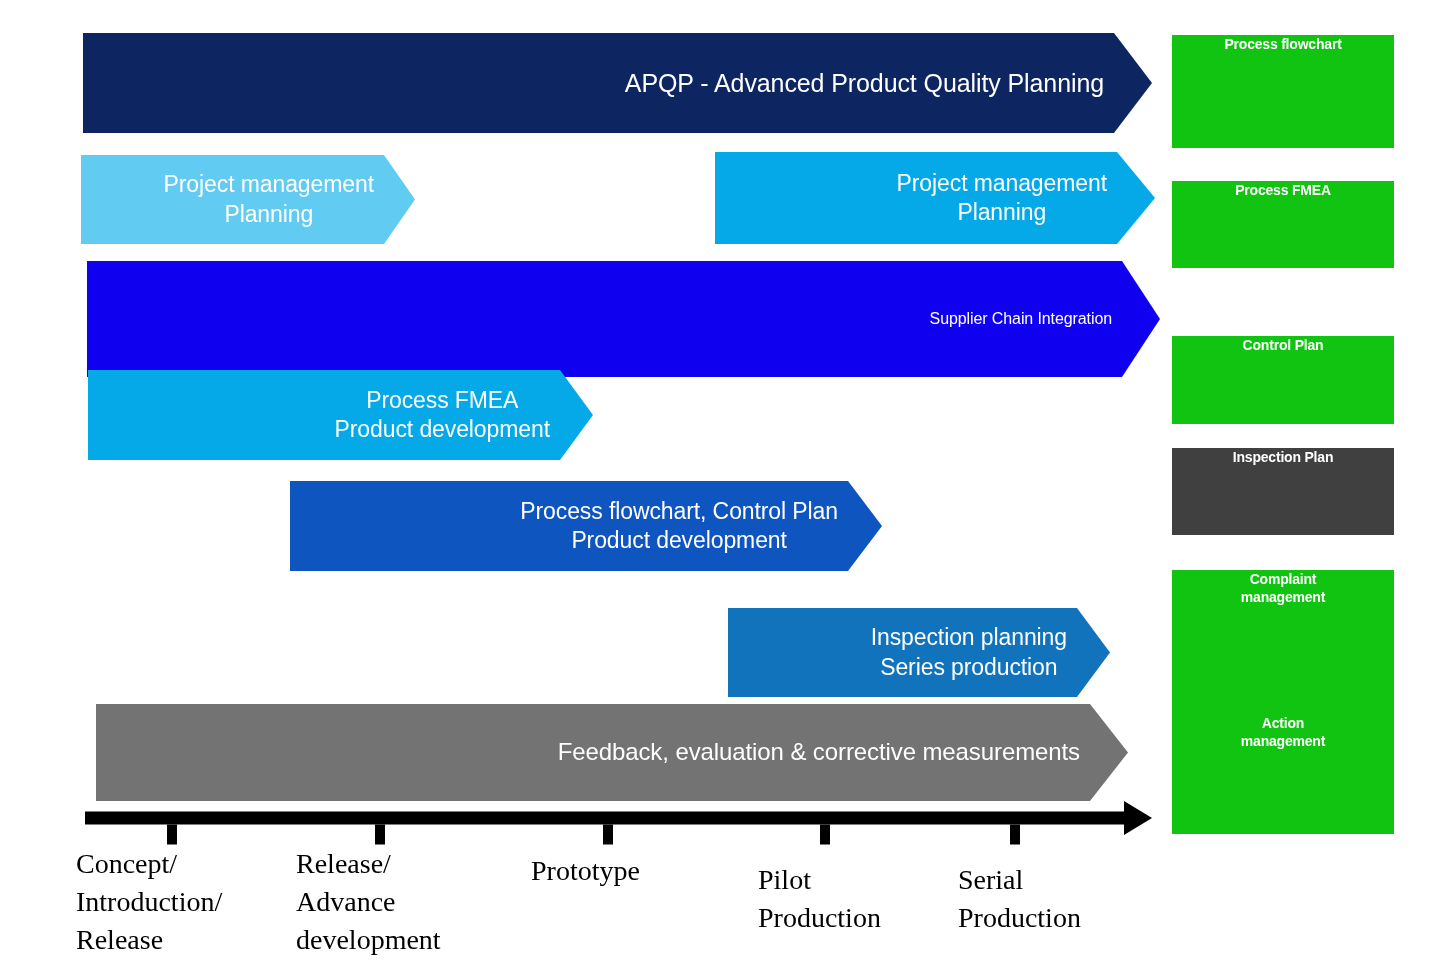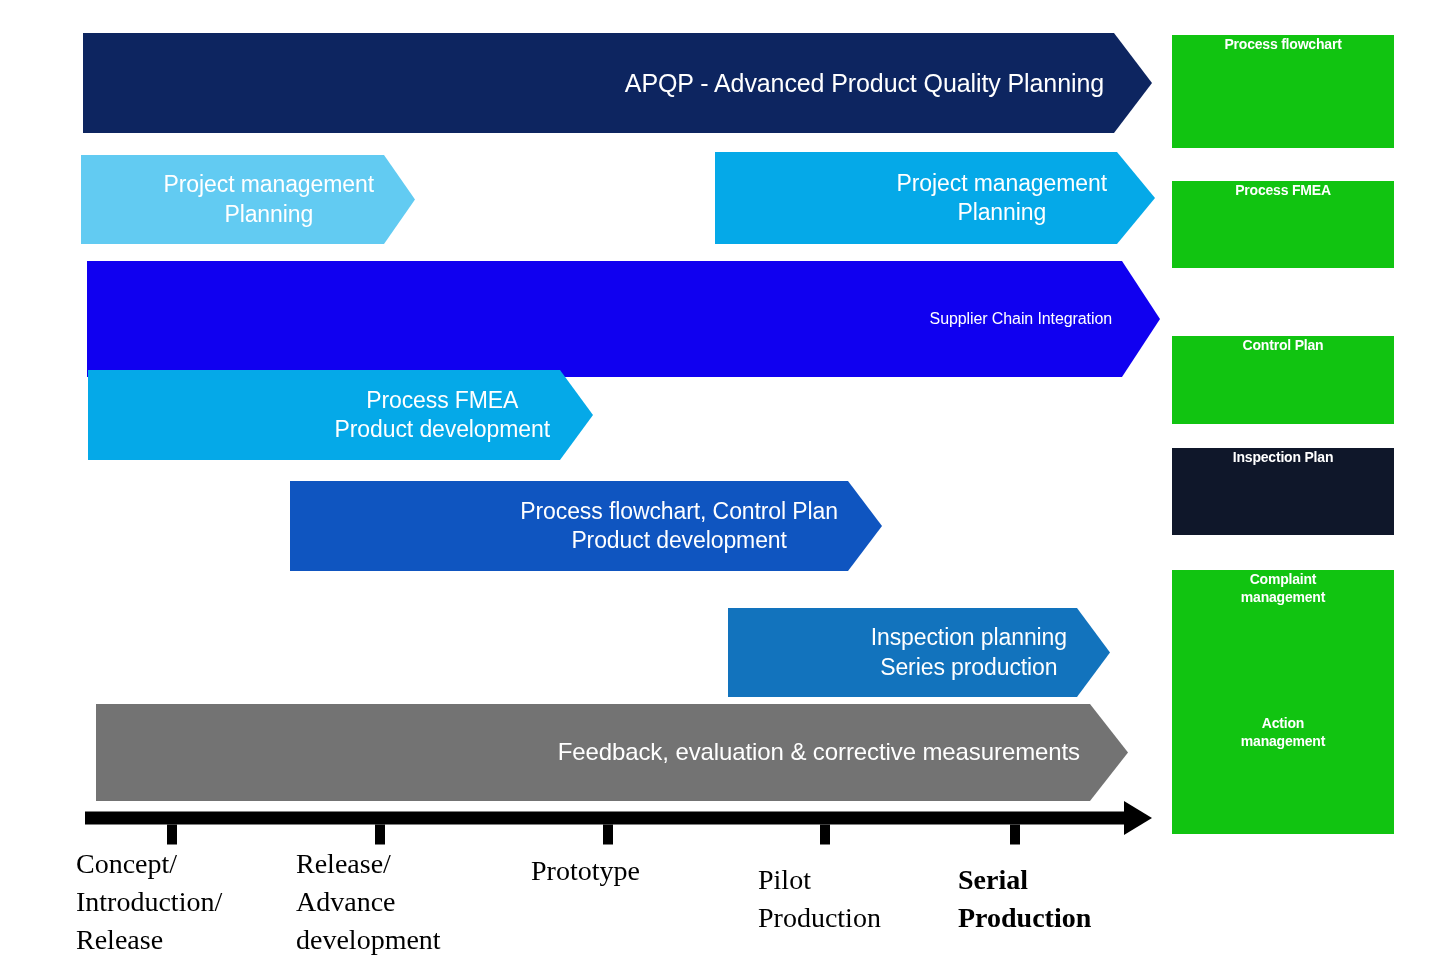--- a/index.html
+++ b/index.html
@@ -94,21 +94,21 @@
 Product development</span></div>
       <div class="bar" style="left: 728px; top: 608px; width: 382px; height: 89px; background: rgb(18, 115, 189); font-size: 23px; clip-path: polygon(0px 0px, 91.361% 0px, 100% 50%, 91.361% 100%, 0px 100%); padding-right: 33px;"><span class="bar-text">Inspection planning
 Series production</span></div>
       <div class="bar" style="left: 96px; top: 704px; width: 1032px; height: 97px; background: #737373; font-size: 24px; clip-path: polygon(0px 0px, 96.318% 0px, 100% 50%, 96.318% 100%, 0px 100%); padding-right: 38px;"><span class="bar-text">Feedback, evaluation &amp; corrective measurements</span></div>
     </div>
 
   <div id="green-layer">
       <div class="green-box" style="left: 1172px; top: 35px; width: 222px; height: 113px; background: rgb(17, 196, 17);"><span>Process flowchart</span></div>
       <div class="green-box" style="left: 1172px; top: 181px; width: 222px; height: 87px; background: rgb(17, 196, 17);"><span>Process FMEA</span></div>
       <div class="green-box" style="left: 1172px; top: 296px; width: 222px; height: 88px; background: rgb(17, 196, 17); margin-top: 40px;"><span>Control Plan</span></div>
-      <div class="green-box" style="left: 1172px; top: 448px; width: 222px; height: 87px; background: #0f172a;"><span>Inspection Plan</span></div>
+      <div class="green-box" style="left: 1172px; top: 448px; width: 222px; height: 87px; background: #404040;"><span>Inspection Plan</span></div>
       <div class="green-box" style="left: 1172px; top: 570px; width: 222px; height: 144px; background: rgb(17, 196, 17);"><span>Complaint
 management</span></div>
       <div class="green-box" style="left: 1172px; top: 714px; width: 222px; height: 120px; background: rgb(17, 196, 17);"><span>Action
 management</span></div>
     </div>
 
   <svg id="timeline-axis" viewBox="0 0 1430 980" xmlns="http://www.w3.org/2000/svg">
       <rect x="85" y="811.5" width="1043" height="13" fill="#000000"></rect>
       <polygon points="1124,801 1152,818 1124,835" fill="#000000"></polygon>
       <rect x="167" y="824.5" width="10" height="20" fill="#000000"></rect>
@@ -121,17 +121,17 @@
   <div id="tick-labels-layer">
       <div class="tick-label" style="left: 76px; top: 845px;">Concept/
 Introduction/
 Release</div>
       <div class="tick-label" style="left: 296px; top: 845px;">Release/
 Advance
 development</div>
       <div class="tick-label" style="left: 531px; top: 852px;">Prototype</div>
       <div class="tick-label" style="left: 758px; top: 861px;">Pilot
 Production</div>
-      <div class="tick-label" style="left: 958px; top: 861px; font-weight: bold;">Serial
+      <div class="tick-label" style="left: 958px; top: 861px;">Serial
 Production</div>
     </div>
 
 </div>
 
 </body></html>

